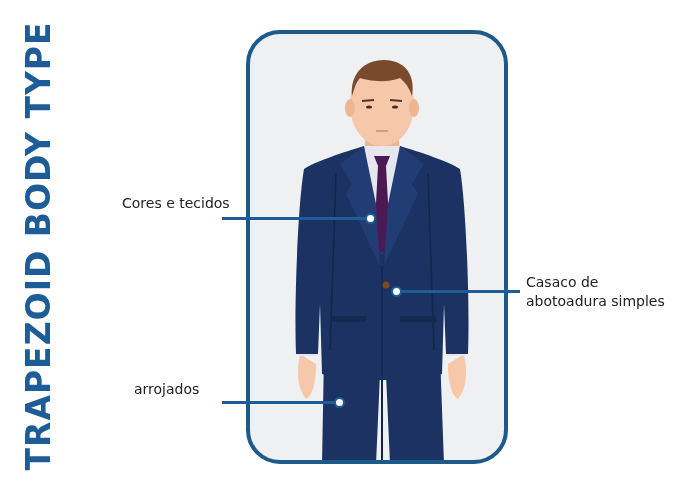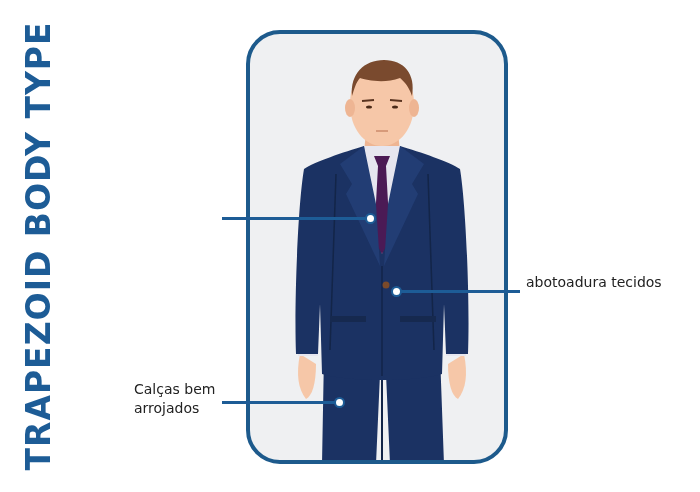--- a/index.html
+++ b/index.html
@@ -56,28 +56,29 @@
 
     <path d="M358 97 L370 96" stroke="#5a3420" stroke-width="2"></path>
     <path d="M386 96 L398 97" stroke="#5a3420" stroke-width="2"></path>
     <ellipse cx="365" cy="103" rx="3" ry="1.6" fill="#4a2a18"></ellipse>
     <ellipse cx="391" cy="103" rx="3" ry="1.6" fill="#4a2a18"></ellipse>
     <path d="M372 127 L384 127" stroke="#d79a7a" stroke-width="2"></path>
   </svg>
 </div>
 
 <div class="label" style="left:122px; top:194px;">
+  <div>Cores e tecidos</div>
 </div>
 <div class="callout-line" style="left:222px; top:217px; width:148px;"></div>
 <div class="dot" style="left:365px; top:213px;"></div>
 
 <div class="label" style="left:526px; top:273px;">
-  <div>abotoadura tecidos</div>
+  <div>Casaco de</div>
+  <div>abotoadura simples</div>
 </div>
 <div class="callout-line" style="left:396px; top:290px; width:124px;"></div>
 <div class="dot" style="left:391px; top:286px;"></div>
 
 <div class="label" style="left:134px; top:380px;">
-  <div>Calças bem</div>
   <div>arrojados</div>
 </div>
 <div class="callout-line" style="left:222px; top:401px; width:116px;"></div>
 <div class="dot" style="left:334px; top:397px;"></div>
 
 </body></html>

